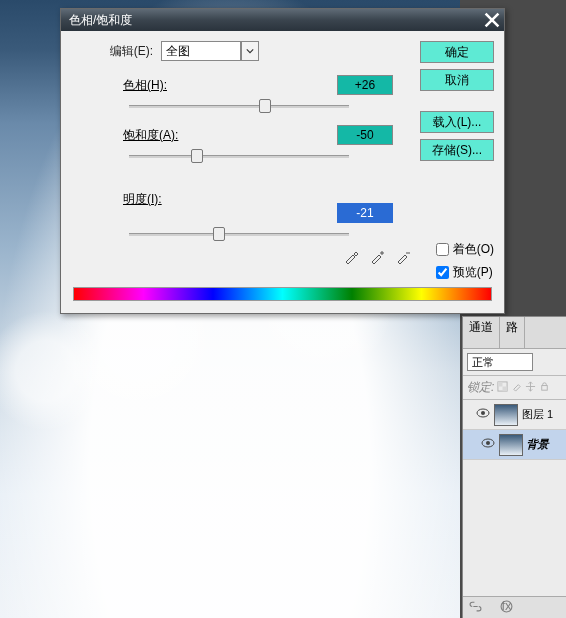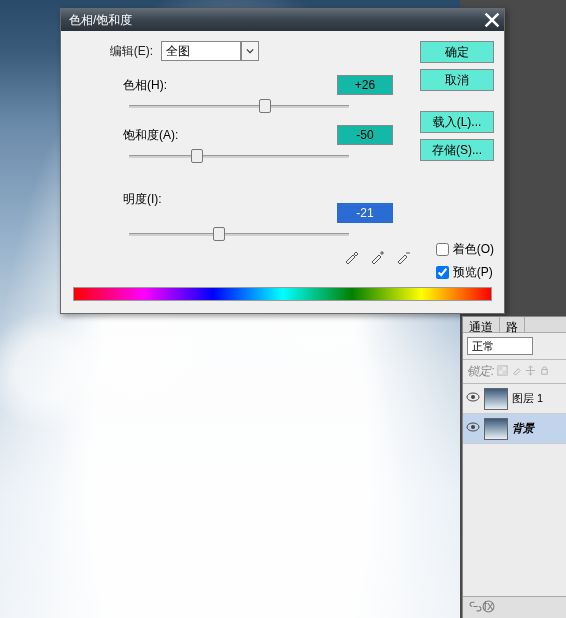--- a/index.html
+++ b/index.html
@@ -35,21 +35,21 @@
 
   .row { display: flex; align-items: center; margin-bottom: 6px; }
   .row .lbl { width: 80px; text-align: right; margin-right: 8px; color: #222; }
   .combo { position: relative; width: 98px; }
   .combo input { width: 80px; height: 20px; border: 1px solid #888; background: #fff; padding: 0 4px; }
   .combo .arrow { position: absolute; right: 0; top: 0; width: 18px; height: 20px; border: 1px solid #888; background: #f4f4f4; display: flex; align-items: center; justify-content: center; }
   .arrow svg { width: 8px; height: 8px; }
 
   .param-block { margin-left: 50px; margin-top: 14px; width: 290px; }
   .param-row { display: flex; align-items: center; margin-bottom: 2px; }
-  .param-row .plabel { width: 90px; }
+  .param-row .plabel { width: 90px; text-decoration: underline; }
   .param-row .pval { width: 56px; height: 20px; border: 1px solid #888; background: #14b8a6; text-align: center; margin-left: auto; margin-right: 20px; }
   .param-row .pval.sel { background: #2a6bd4; color: #fff; border-color: #2a6bd4; margin-top: 28px; }
   .slider-track { position: relative; height: 20px; width: 220px; margin: 0 0 8px 6px; }
   .slider-track .rail { position: absolute; left: 0; right: 0; top: 8px; height: 3px; background: #d0d0d0; border-top: 1px solid #999; }
   .slider-track .thumb { position: absolute; top: 2px; width: 12px; height: 14px; background: #eee; border: 1px solid #777; border-radius: 2px; }
 
   .eyedrops { position: absolute; left: 282px; top: 218px; display: flex; gap: 10px; }
   .eyedrops svg { width: 16px; height: 16px; }
 
   .gradient-bar { position: absolute; left: 12px; bottom: 12px; right: 12px; height: 14px;
@@ -63,34 +63,34 @@
 
   .chk-col { position: absolute; right: 10px; top: 210px; }
   .chk-row { display: flex; align-items: center; gap: 4px; margin-bottom: 6px; }
   .chk-row input { width: 13px; height: 13px; }
 
   
   .panel {
     position: absolute; right: 0; top: 316px; width: 104px; height: 302px;
     background: #ececec; border-left: 1px solid #888; border-top: 1px solid #888;
   }
-  .panel-tabs { height: 16px; background: #dcdcdc; border-bottom: 1px solid #aaa; display: flex; font-size: 11px; text-align: center; }
+  .panel-tabs { height: 32px; background: #dcdcdc; border-bottom: 1px solid #aaa; display: flex; font-size: 11px; text-align: center; }
   .panel-tabs span { padding: 2px 6px; border-right: 1px solid #aaa; }
   .panel-ctrl { padding: 4px; border-bottom: 1px solid #bbb; }
   .blend { width: 66px; height: 18px; border: 1px solid #888; background: #fff; padding: 0 4px; font-size: 11px; }
   .lock-row { display: flex; gap: 3px; padding: 3px 4px; border-bottom: 1px solid #bbb; font-size: 11px; align-items: center; color: #888; font-style: italic; }
   .lock-row svg { width: 11px; height: 11px; opacity: 0.6; }
   .layer-list { }
-  .layer-item { display: flex; align-items: center; height: 30px; border-bottom: 1px solid #ccc; padding: 0 3px; gap: 4px; }
+  .layer-item { display: flex; align-items: center; height: 30px; border-bottom: 1px solid #ccc; padding: 0 3px; gap: 4px; justify-content: center; }
   .layer-item.sel { background: #c2d4ec; }
   .layer-eye { width: 14px; text-align: center; }
   .layer-thumb { width: 24px; height: 22px; border: 1px solid #666; background: linear-gradient(180deg,#3a5a7a,#e8eff6); }
   .layer-name { font-size: 11px; }
   .layer-name.bg { font-style: italic; font-weight: bold; }
-  .panel-footer { position: absolute; bottom: 0; left: 0; right: 0; height: 22px; background: #e0e0e0; border-top: 1px solid #aaa; display: flex; align-items: center; gap: 0; padding: 0 6px; }
+  .panel-footer { position: absolute; bottom: 0; left: 0; right: 0; height: 22px; background: #e0e0e0; border-top: 1px solid #aaa; display: flex; align-items: center; gap: 18px; padding: 0 6px; }
   .panel-footer svg { width: 13px; height: 13px; opacity: 0.7; }
 </style>
 </head>
 <body>
 
 <div class="canvas-bg"></div>
 
 <div class="dialog">
   <div class="titlebar">
     <span>色相/饱和度</span>

